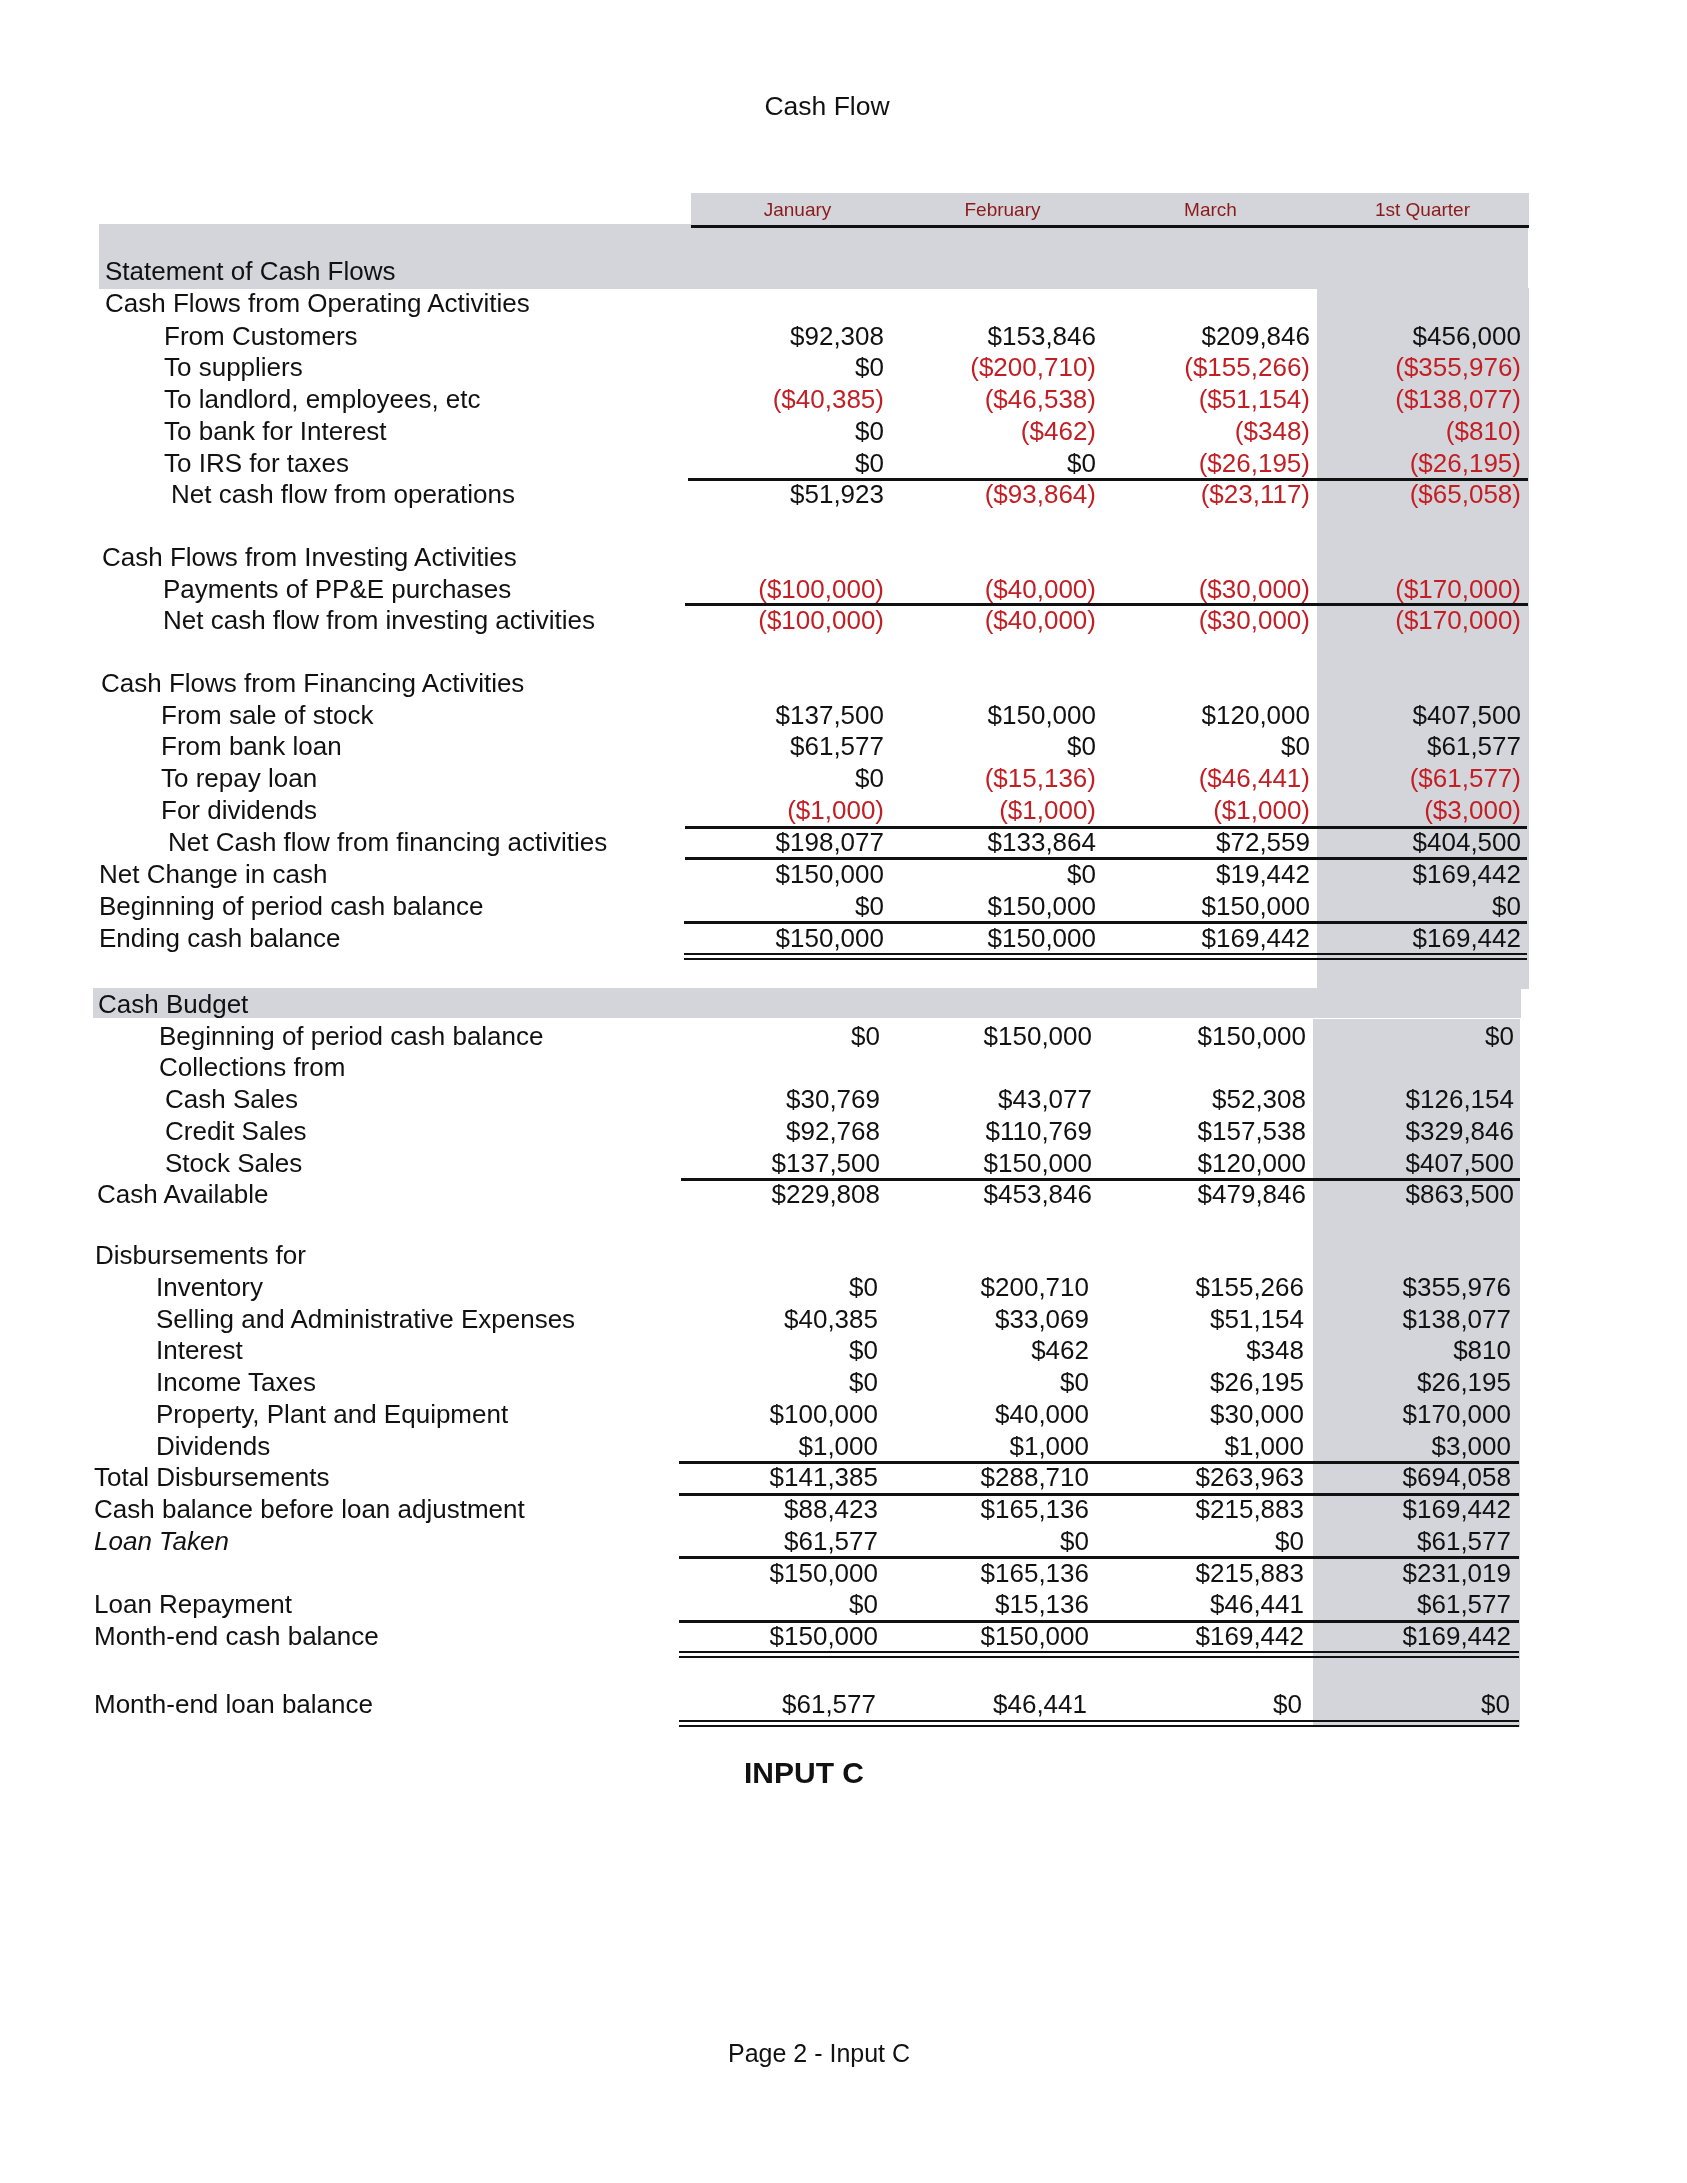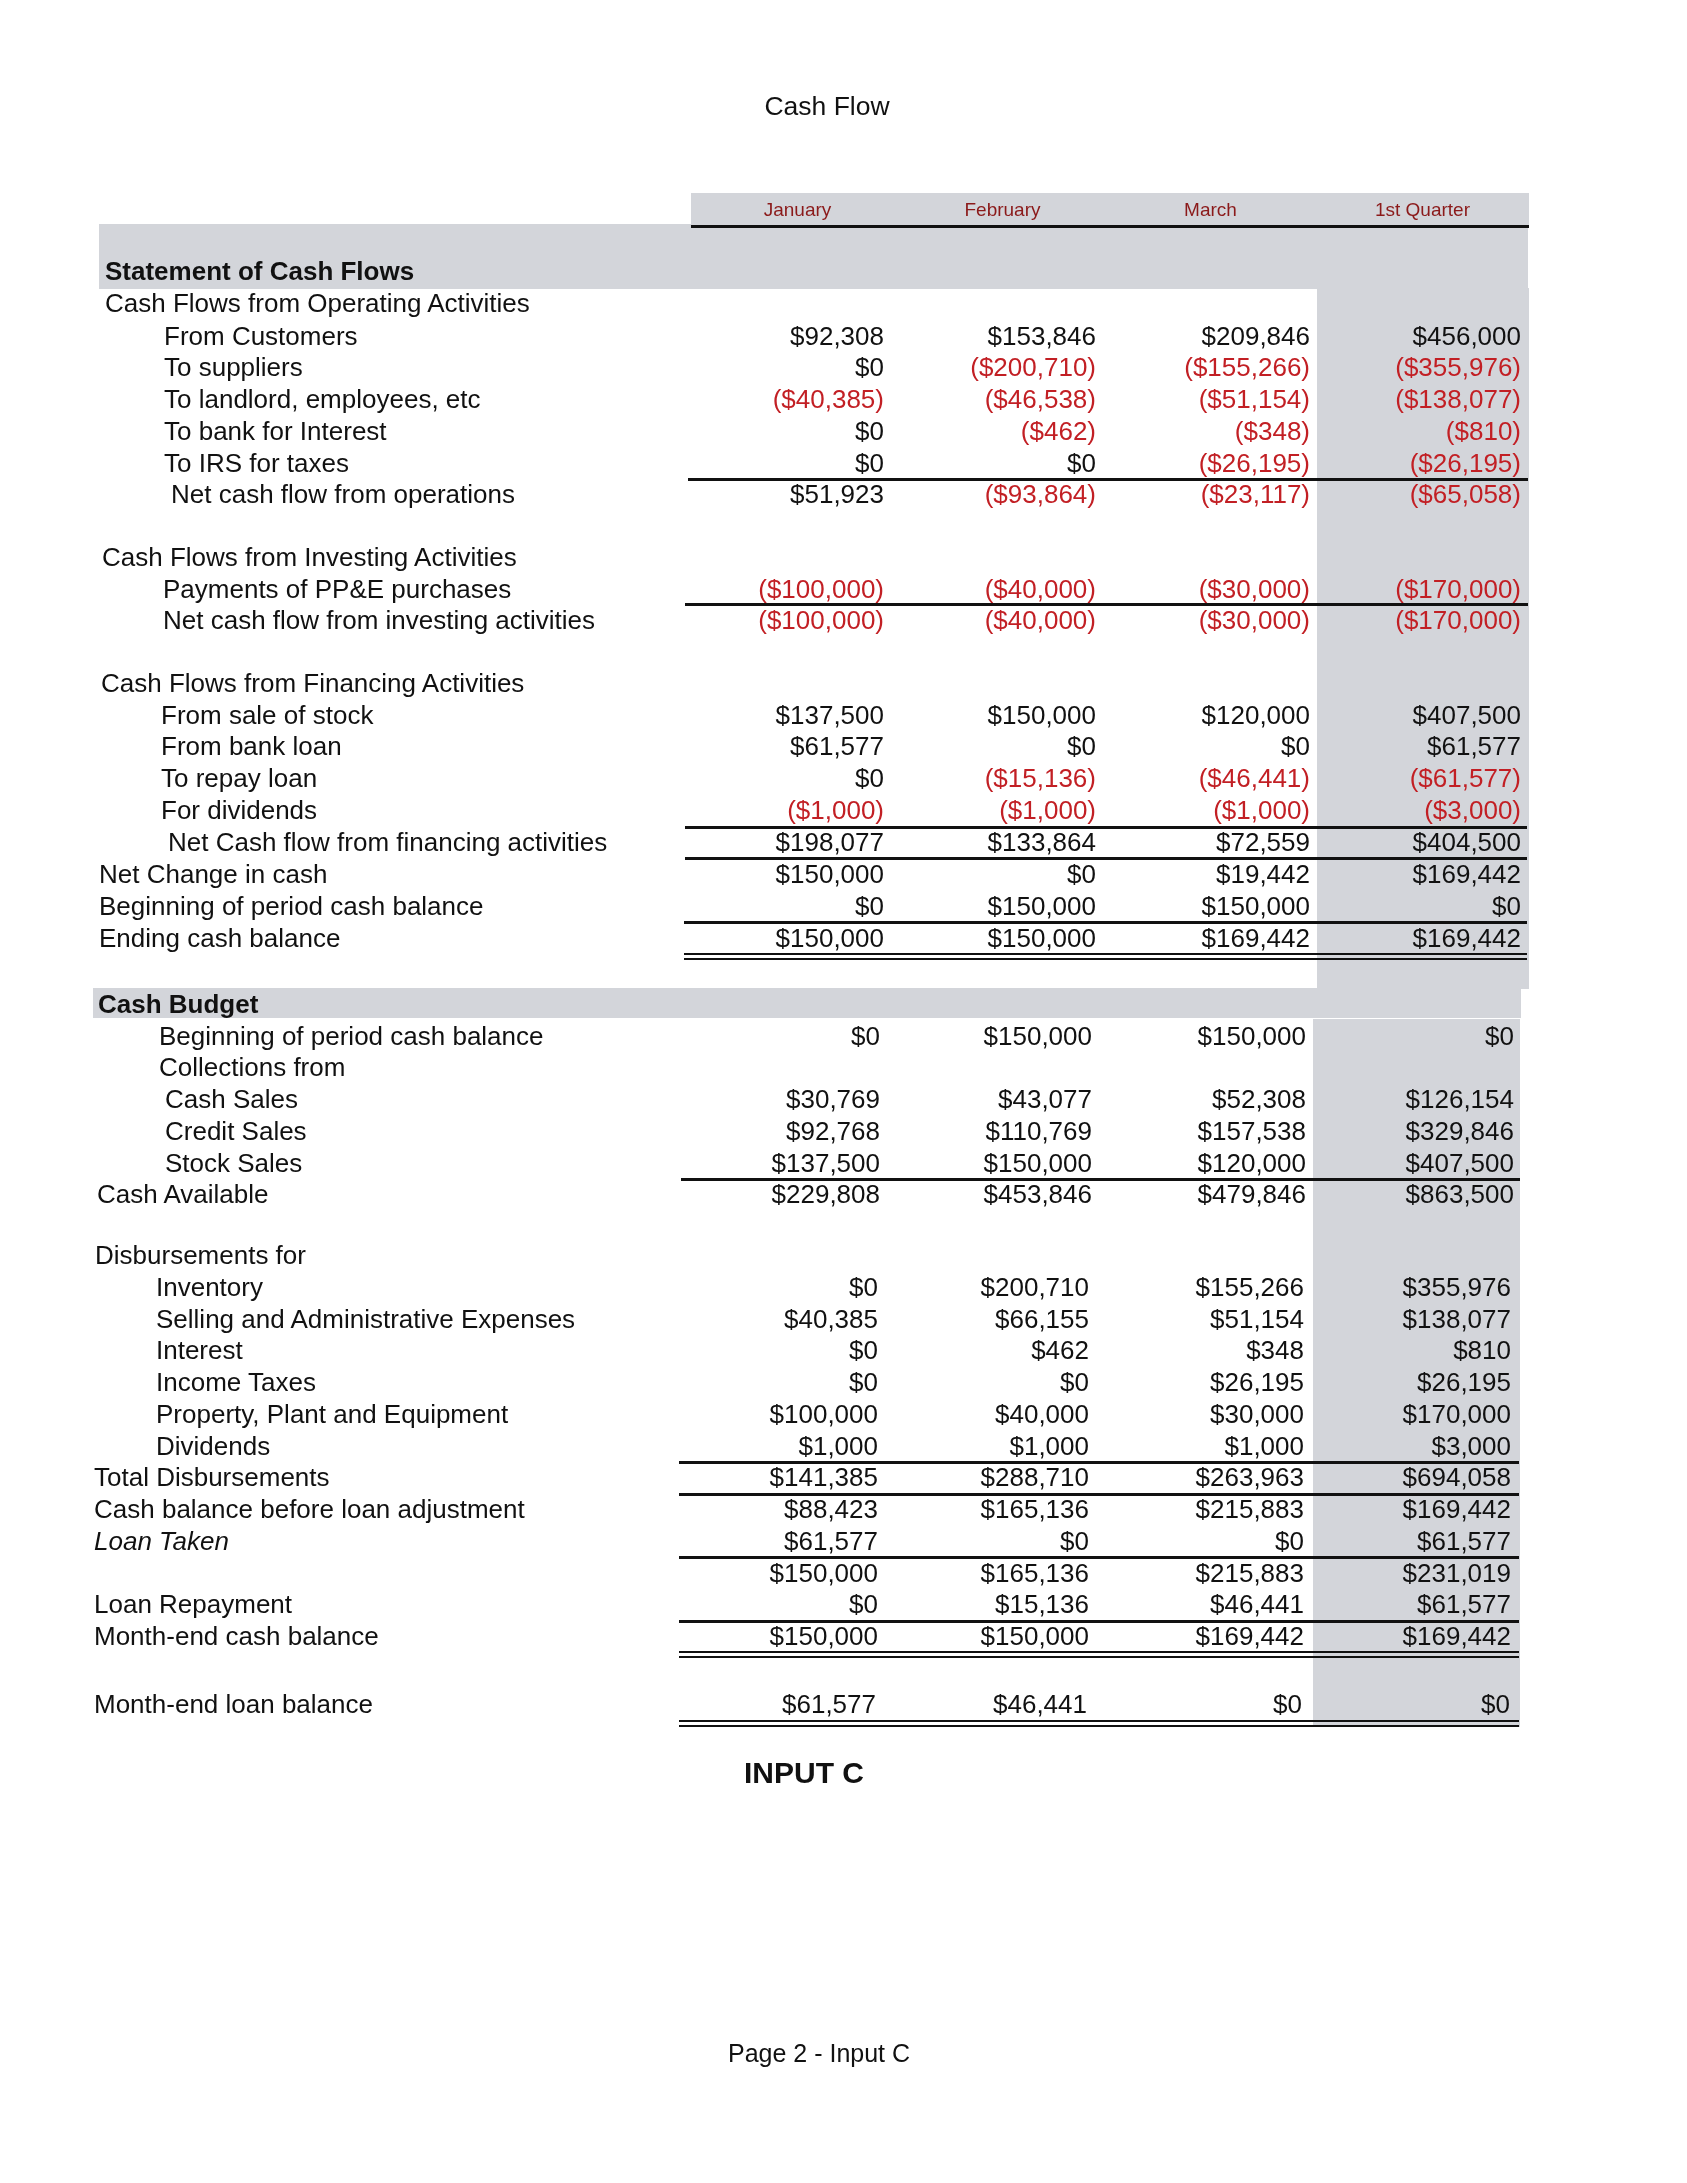--- a/index.html
+++ b/index.html
@@ -5,21 +5,21 @@
   html, body { margin: 0; padding: 0; background: #ffffff; }
   body { width: 1687px; height: 2183px; position: relative; overflow: hidden;
          font-family: "Liberation Sans", "DejaVu Sans", sans-serif; color: #111; }
   .abs { position: absolute; }
   .title { left: 0; width: 1654px; top: 91px; text-align: center; font-size: 26.5px; }
   .gray { background: #d3d5da; }
   .red { color: #c21f24; }
   .hdr-red { color: #8b1a1a; }
   .row { position: absolute; left: 0; width: 1687px; height: 32px; }
   .lbl { position: absolute; font-size: 26px; line-height: 32px; white-space: nowrap; }
-  .lbl.bold { font-weight: bold; }
+  .lbl.bold { font-weight: normal; }
   .lbl.ital { font-style: italic; }
   .val { position: absolute; font-size: 26px; line-height: 32px; text-align: right; white-space: nowrap; width: 212px; }
   .c0 { left: 672px; } .c1 { left: 884px; } .c2 { left: 1098px; } .c3 { left: 1309px; }
   .hline { position: absolute; height: 2.6px; background: #111; }
   .dline { position: absolute; height: 6.6px; border-top: 2.6px solid #111; border-bottom: 2.6px solid #111; box-sizing: border-box; }
   .colhdr { position: absolute; top: 193px; font-size: 19px; line-height: 33px; text-align: center; width: 205px; }
   .input-label { left: 744px; top: 1756px; font-size: 30px; font-weight: bold; }
   .footer { left: 728px; top: 2039px; font-size: 25px; }
 </style>
 </head>
@@ -210,21 +210,21 @@
 <div class="row" style="top:1271px;">
   <span class="lbl" style="left:156px;">Inventory</span>
   <span class="val" style="left:666px;">$0</span>
   <span class="val" style="left:877px;">$200,710</span>
   <span class="val" style="left:1092px;">$155,266</span>
   <span class="val" style="left:1299px;">$355,976</span>
 </div>
 <div class="row" style="top:1303px;">
   <span class="lbl" style="left:156px;">Selling and Administrative Expenses</span>
   <span class="val" style="left:666px;">$40,385</span>
-  <span class="val" style="left:877px;">$66,155</span>
+  <span class="val" style="left:877px;">$33,069</span>
   <span class="val" style="left:1092px;">$51,154</span>
   <span class="val" style="left:1299px;">$138,077</span>
 </div>
 <div class="row" style="top:1334px;">
   <span class="lbl" style="left:156px;">Interest</span>
   <span class="val" style="left:666px;">$0</span>
   <span class="val" style="left:877px;">$462</span>
   <span class="val" style="left:1092px;">$348</span>
   <span class="val" style="left:1299px;">$810</span>
 </div>

